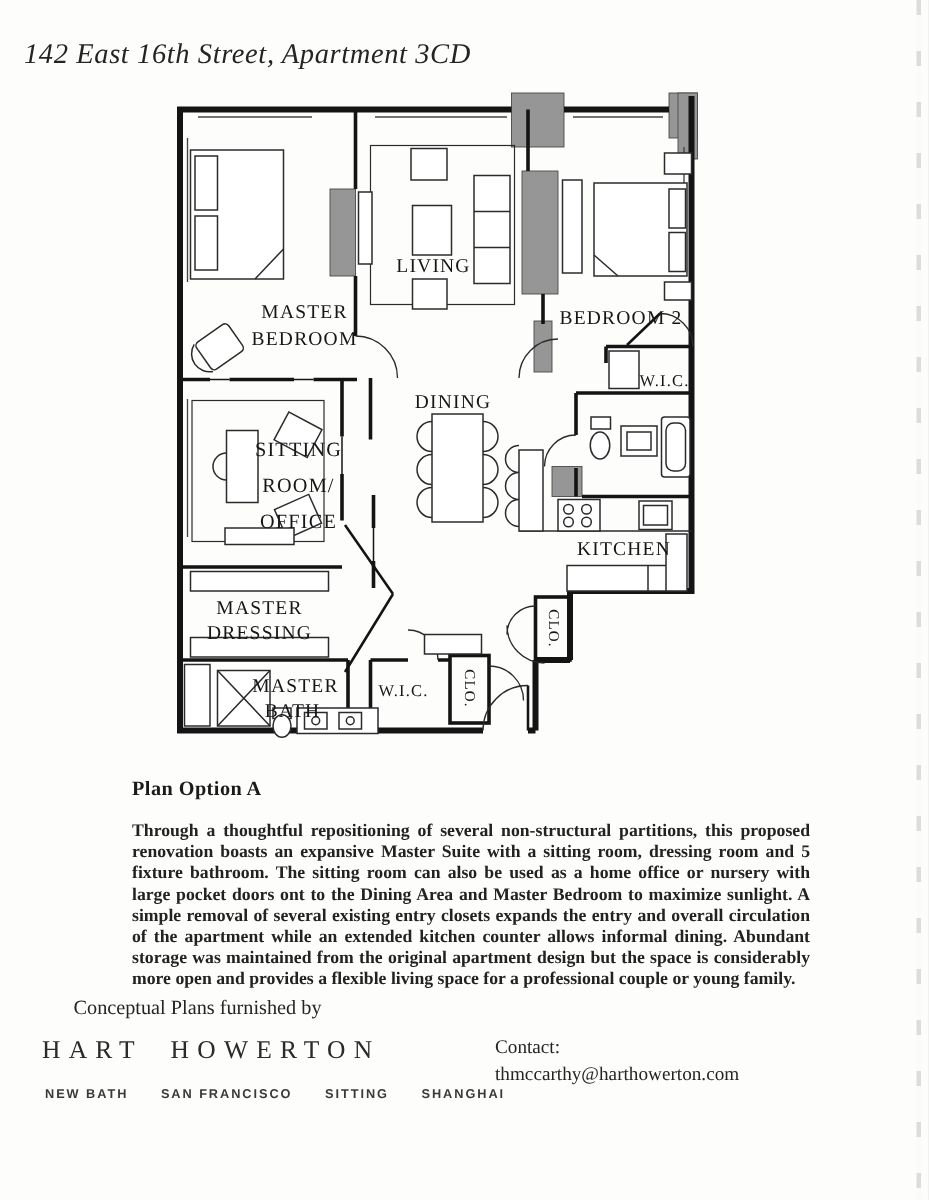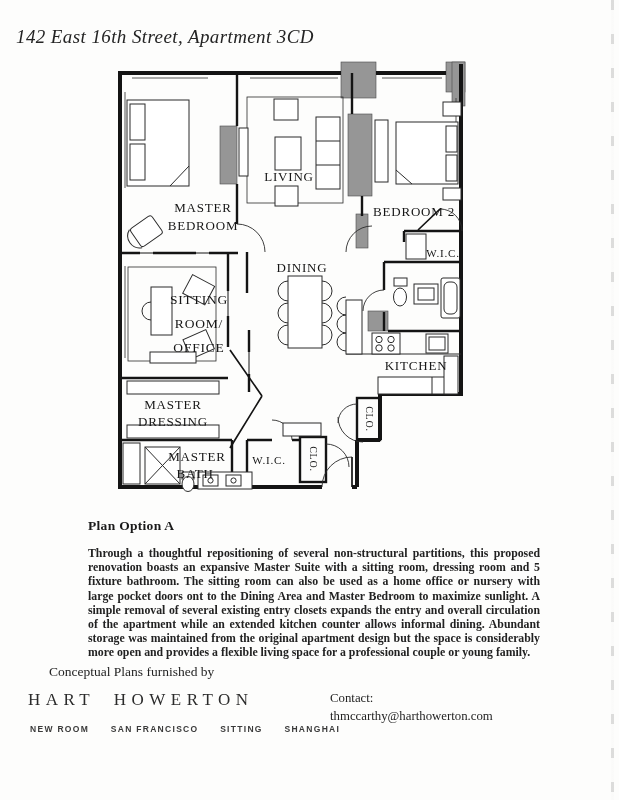--- a/index.html
+++ b/index.html
@@ -222,21 +222,21 @@
     </g>
   </svg>
 
   <div class="abs section-heading">Plan Option A</div>
   <div class="abs section-paragraph">Through a thoughtful repositioning of several non-structural partitions, this proposed renovation boasts an expansive Master Suite with a sitting room, dressing room and 5 fixture bathroom. The sitting room can also be used as a home office or nursery with large pocket doors ont to the Dining Area and Master Bedroom to maximize sunlight. A simple removal of several existing entry closets expands the entry and overall circulation of the apartment while an extended kitchen counter allows informal dining. Abundant storage was maintained from the original apartment design but the space is considerably more open and provides a flexible living space for a professional couple or young family.</div>
 
   <div class="abs furnished-by">Conceptual Plans furnished by</div>
   <div class="abs logo">HART HOWERTON</div>
 
   <div class="abs cities">
-    <span>NEW ROOM</span>
+    <span>NEW BATH</span>
     <span>SAN FRANCISCO</span>
     <span>SITTING</span>
     <span>SHANGHAI</span>
   </div>
 
   <div class="abs contact">
     <div>Contact:</div>
     <div>thmccarthy@harthowerton.com</div>
   </div>
 

